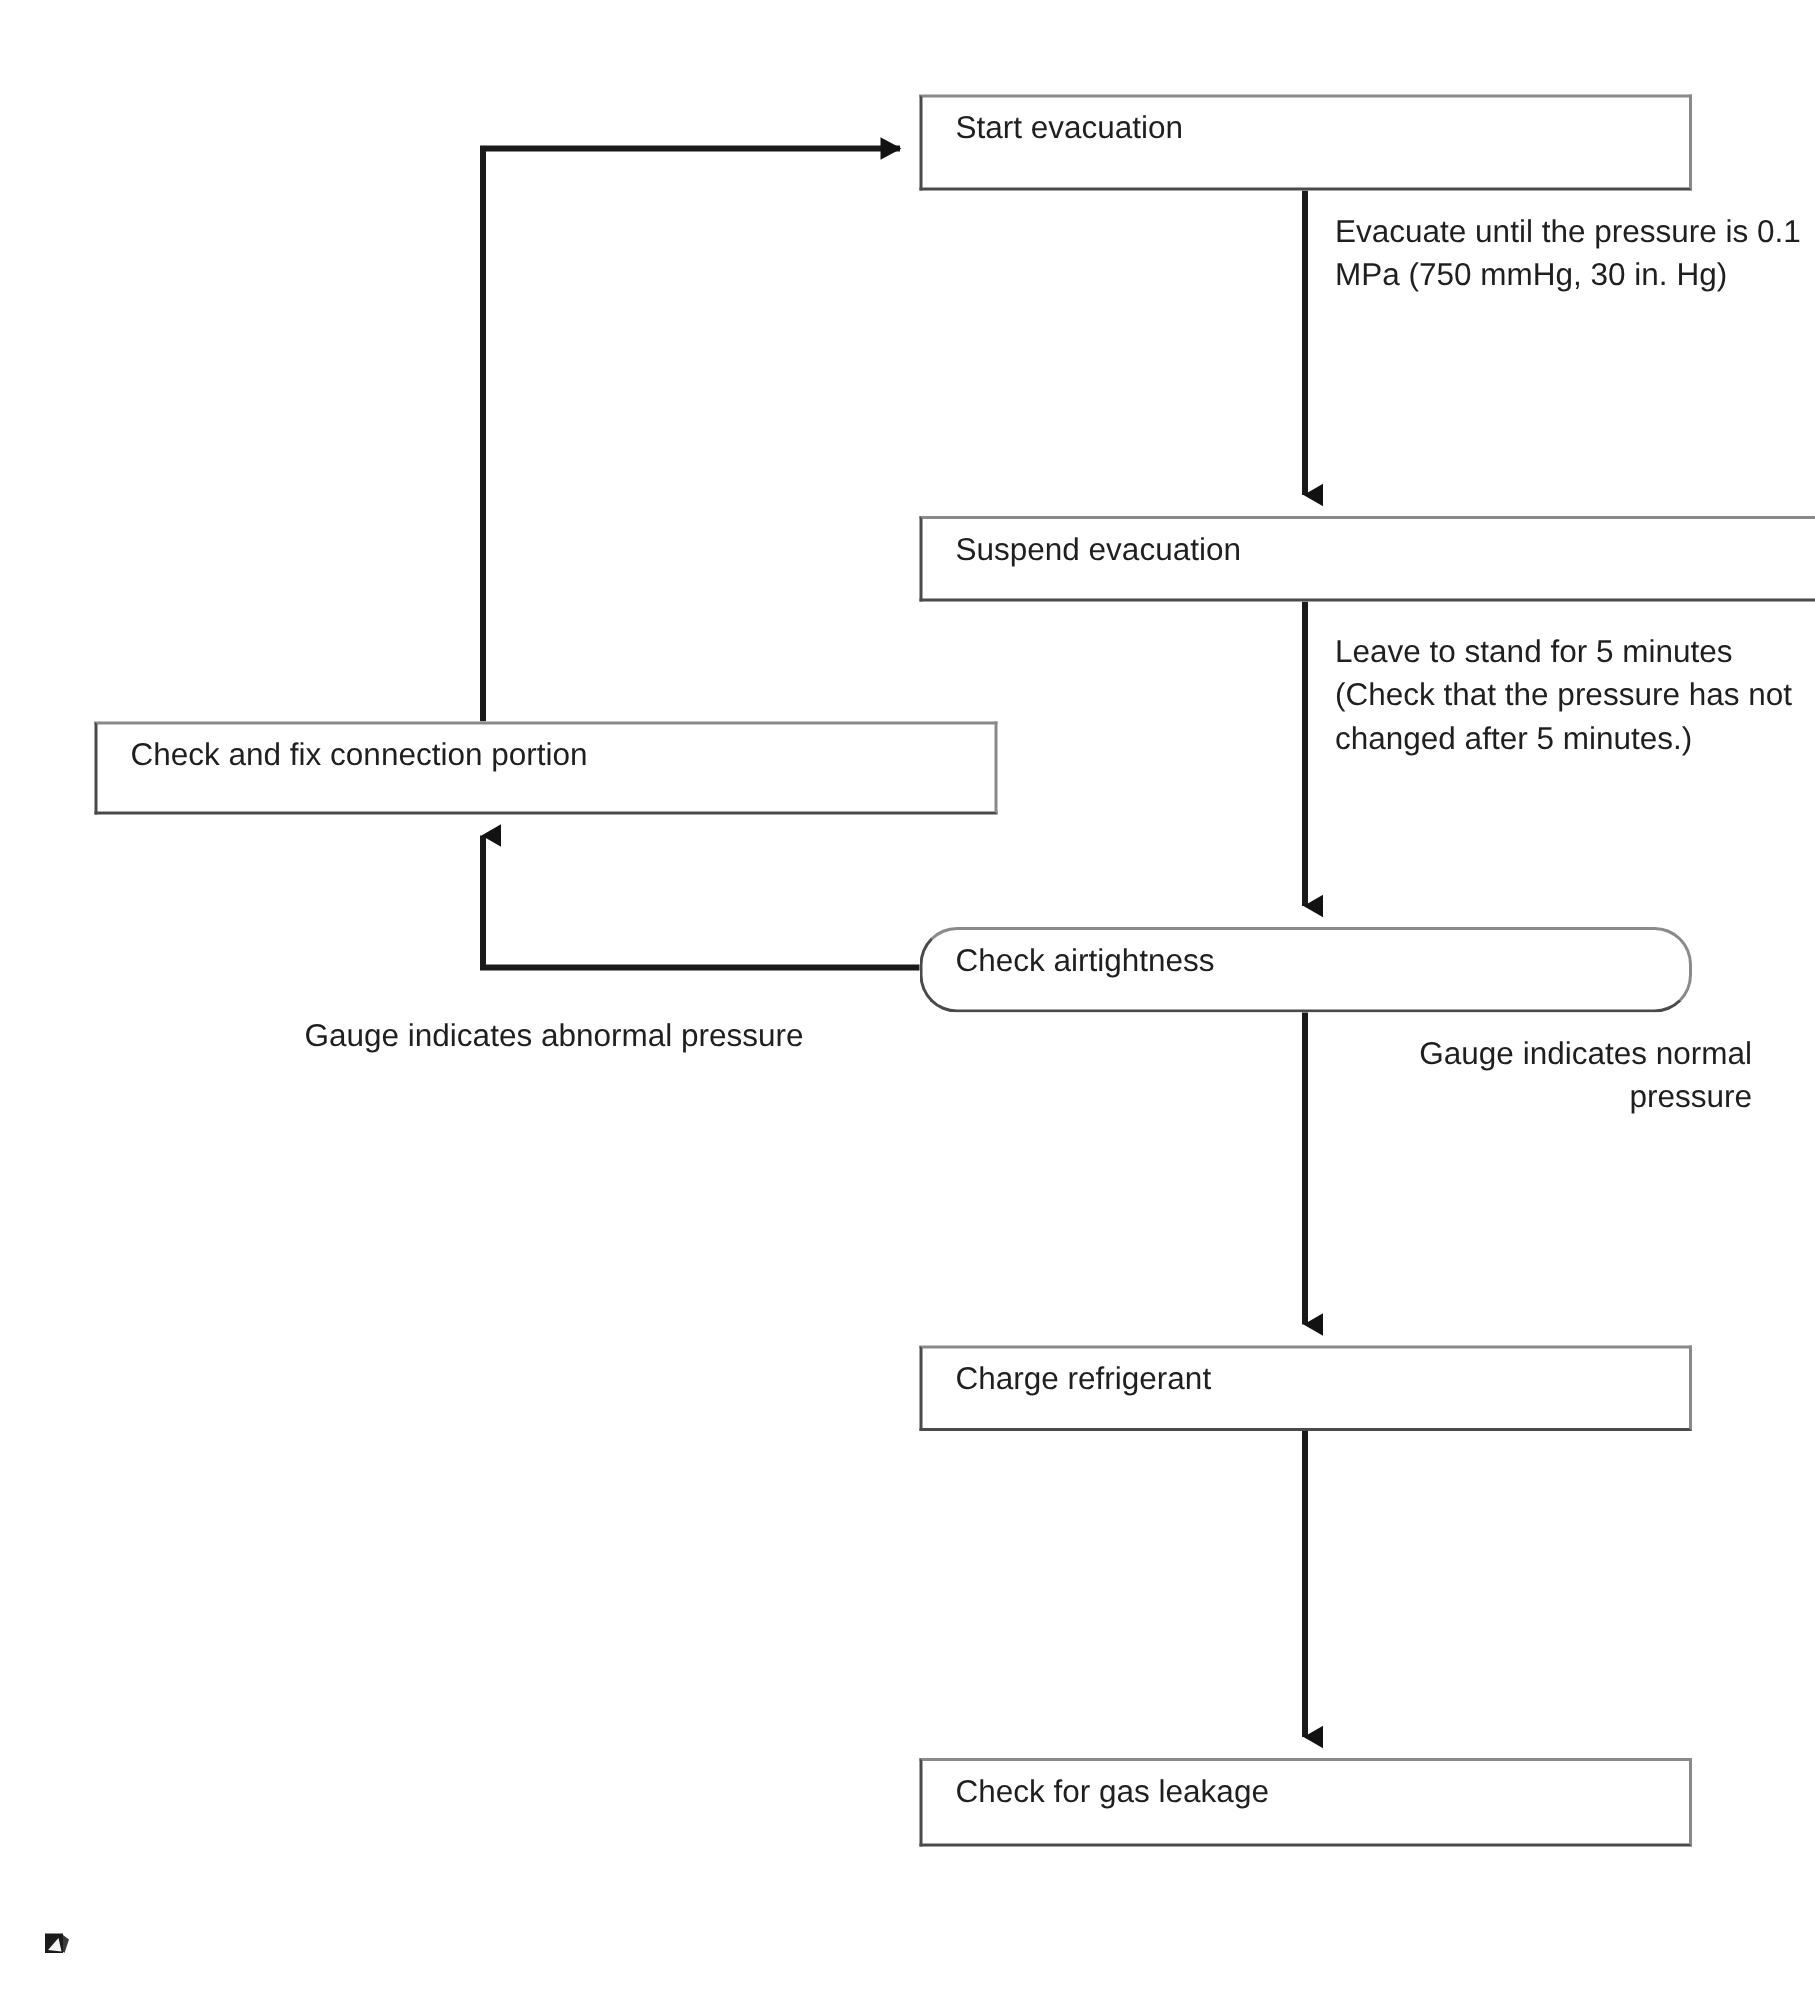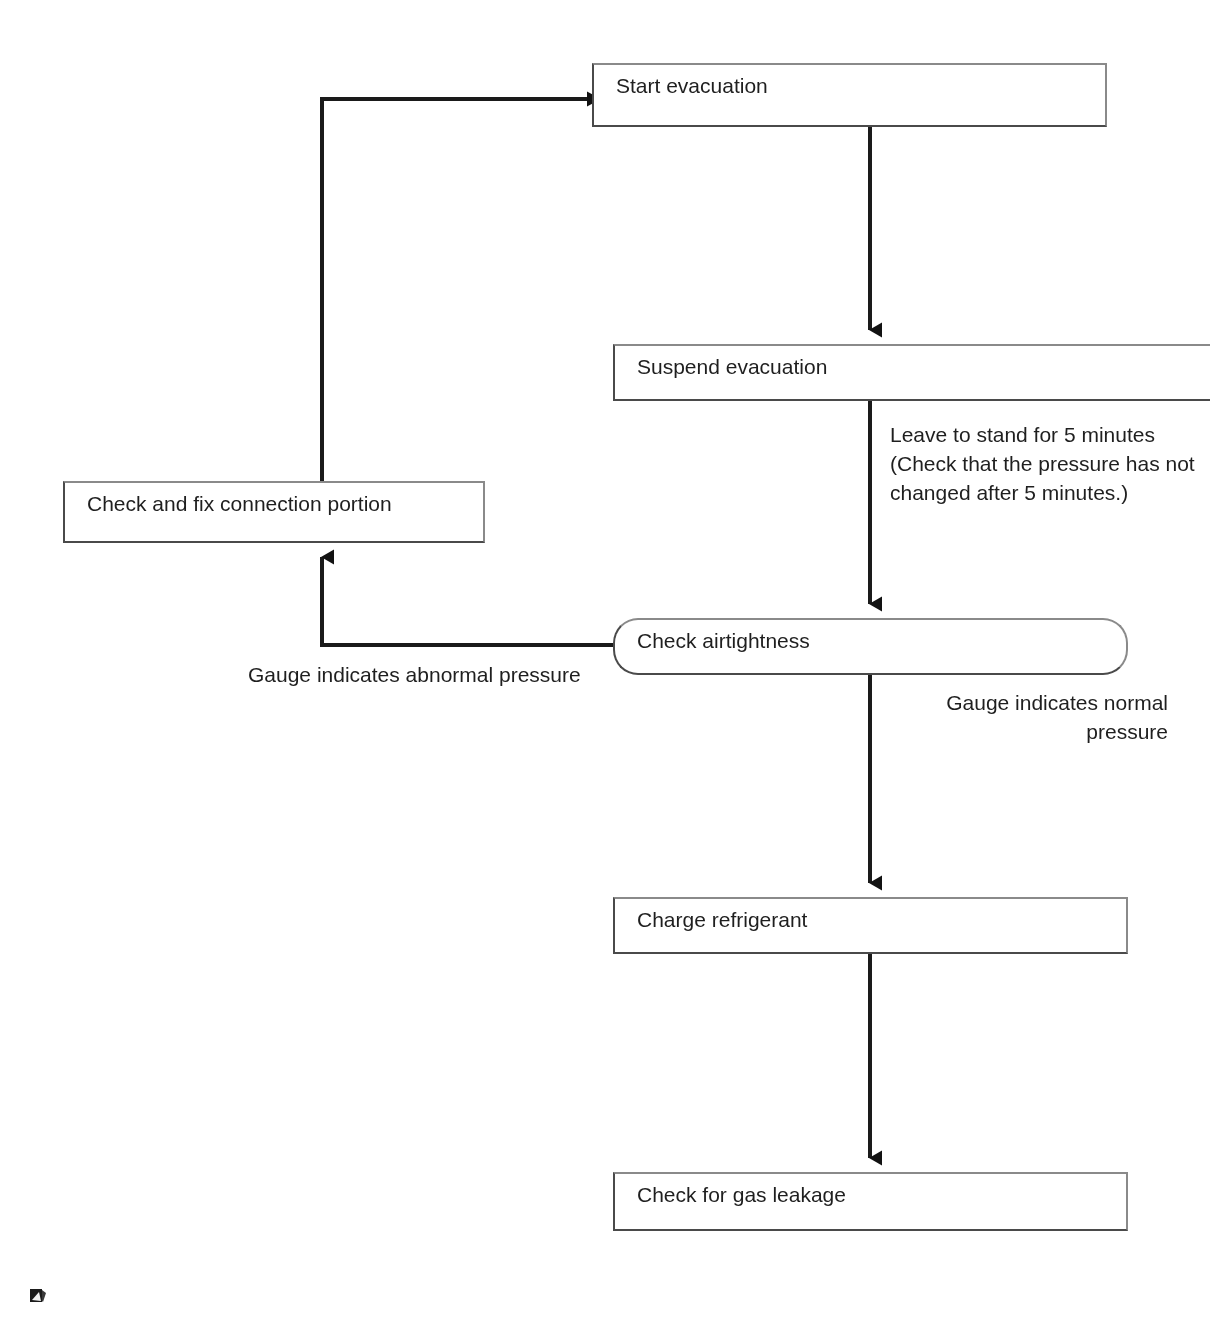--- a/index.html
+++ b/index.html
@@ -44,30 +44,30 @@
     color: #1f1f1f;
     white-space: nowrap;
   }
   .edge-label {
     position: absolute;
     font-size: 21px;
     line-height: 29px;
     color: #1f1f1f;
     z-index: 6;
   }
-  #node-start          { left: 592px; top: 63px;   width: 515px; height: 64px; }
+  #node-start          { left: 613px; top: 63px;   width: 515px; height: 64px; }
   #node-suspend        { left: 613px; top: 344px;  width: 599px; height: 57px; }
-  #node-checkfix       { left: 63px;  top: 481px;  width: 422px; height: 62px; }
+  #node-checkfix       { left: 63px;  top: 481px;  width: 602px; height: 62px; }
   #node-airtight       { left: 613px; top: 618px;  width: 515px; height: 57px; border-radius: 25px; }
   #node-charge         { left: 613px; top: 897px;  width: 515px; height: 57px; }
   #node-leakage        { left: 613px; top: 1172px; width: 515px; height: 59px; }
 
   #label-evacuate      { left: 890px; top: 140px;  width: 320px; }
   #label-leave         { left: 890px; top: 420px;  width: 330px; }
-  #label-abnormal      { left: 203px; top: 660px;  width: 400px; margin-left: 45px; }
+  #label-abnormal      { left: 203px; top: 676px;  width: 400px; }
   #label-normal        { left: 898px; top: 688px;  width: 270px; text-align: right; }
 
   #corner-artifact {
     position: absolute;
     left: 30px;
     top: 1288px;
     width: 18px;
     height: 17px;
     z-index: 7;
   }
@@ -132,20 +132,21 @@
   </div>
 
   <div class="node" id="node-charge">
     <span class="node-label">Charge refrigerant</span>
   </div>
 
   <div class="node" id="node-leakage">
     <span class="node-label">Check for gas leakage</span>
   </div>
 
+  <div class="edge-label" id="label-evacuate">Evacuate until the pressure is 0.1 MPa (750 mmHg, 30 in. Hg)</div>
 
   <div class="edge-label" id="label-leave">Leave to stand for 5 minutes (Check that the pressure has not changed after 5 minutes.)</div>
 
   <div class="edge-label" id="label-abnormal">Gauge indicates abnormal pressure</div>
 
   <div class="edge-label" id="label-normal">Gauge indicates normal pressure</div>
 
   <svg id="corner-artifact" viewBox="0 0 18 17" xmlns="http://www.w3.org/2000/svg">
     <rect x="0" y="1" width="12" height="13" fill="#1b1b1b"></rect>
     <path d="M 2 12 L 9 4 L 11 13 Z" fill="#f2f2f2"></path>

